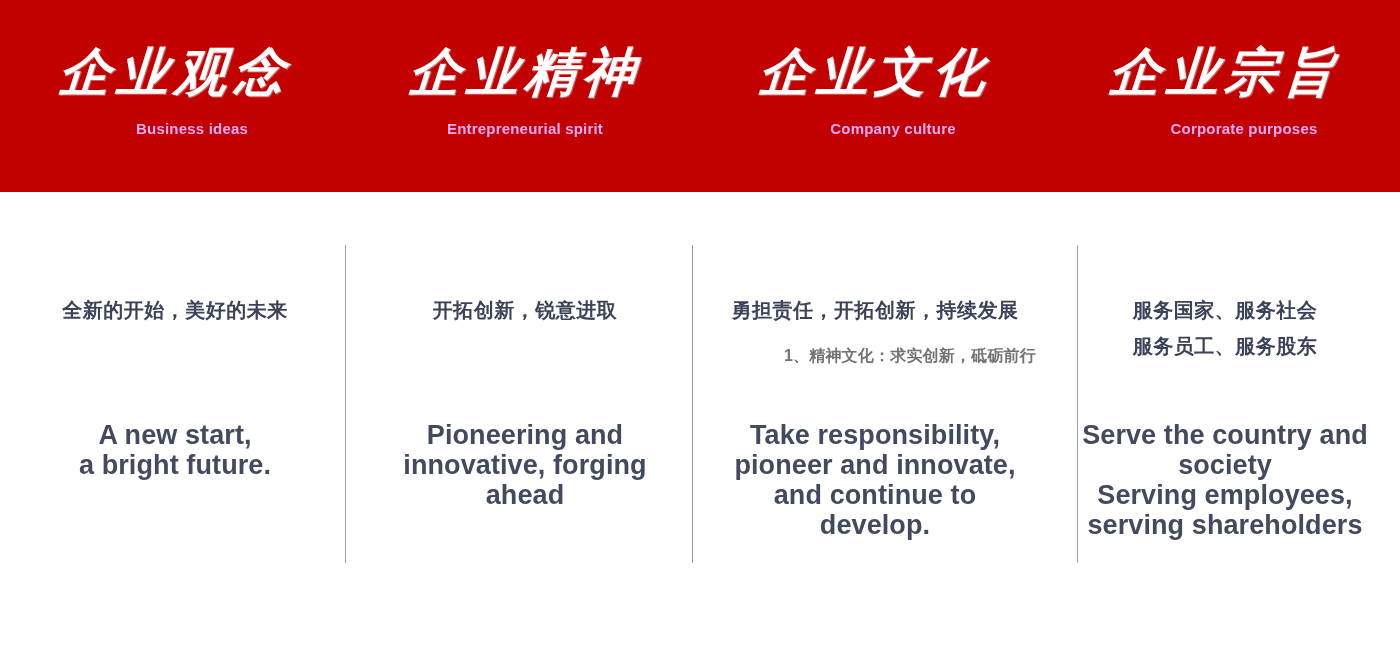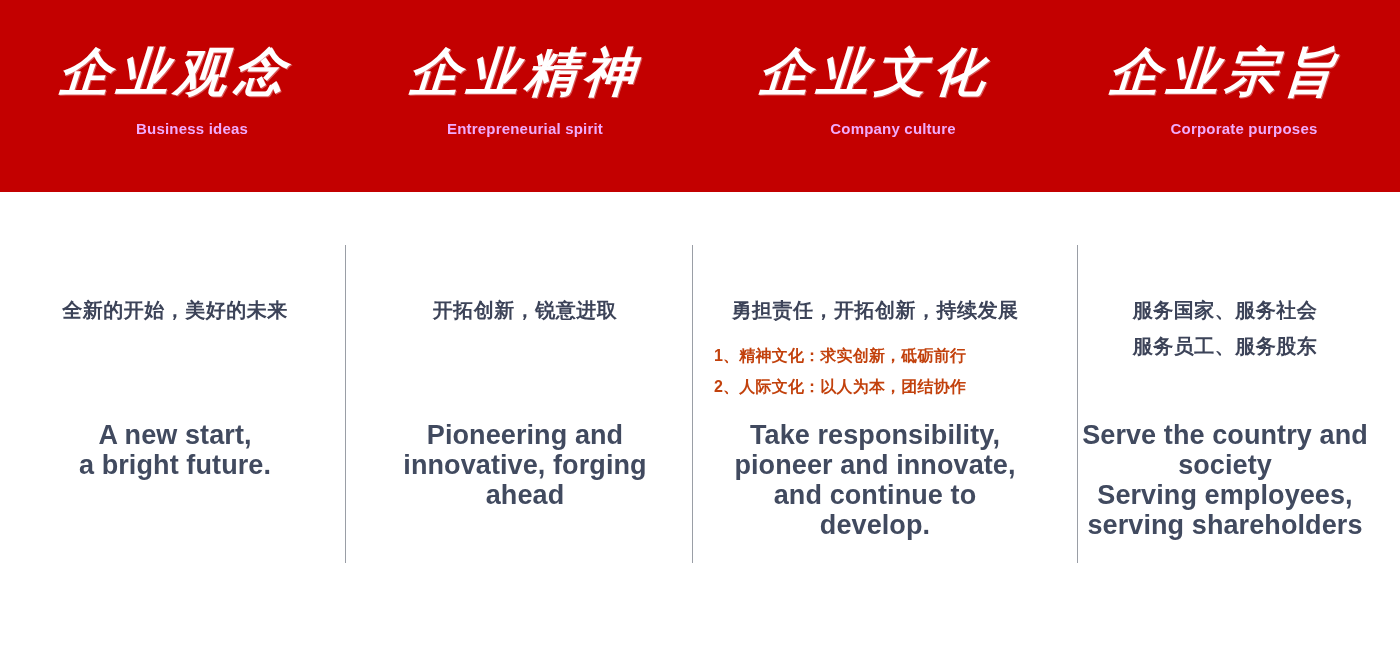--- a/index.html
+++ b/index.html
@@ -110,22 +110,22 @@
     line-height: 36px;
     letter-spacing: 0.5px;
   }
   .cn-heading .line + .line { display: block; }
 
   .sub-list {
     position: absolute;
     left: 14px;
     right: 14px;
     top: 148px;
-    text-align: left;
-    color: #c2410c;
+    text-align: right;
+    color: #737373;
     font-size: 16px;
     font-weight: bold;
     line-height: 31px;
     letter-spacing: 0.2px;
   }
 
   .en-text {
     position: absolute;
     left: 6px;
     right: 6px;
@@ -198,21 +198,20 @@
         <span class="line">ahead</span>
       </div>
     </div>
 
     <div class="col c3">
       <div class="cn-heading">
         <span class="line">勇担责任，开拓创新，持续发展</span>
       </div>
       <div class="sub-list">
         <div>1、精神文化：求实创新，砥砺前行</div>
-        <div>2、人际文化：以人为本，团结协作</div>
       </div>
       <div class="en-text">
         <span class="line">Take responsibility,</span>
         <span class="line">pioneer and innovate,</span>
         <span class="line">and continue to</span>
         <span class="line">develop.</span>
       </div>
     </div>
 
     <div class="col c4">

